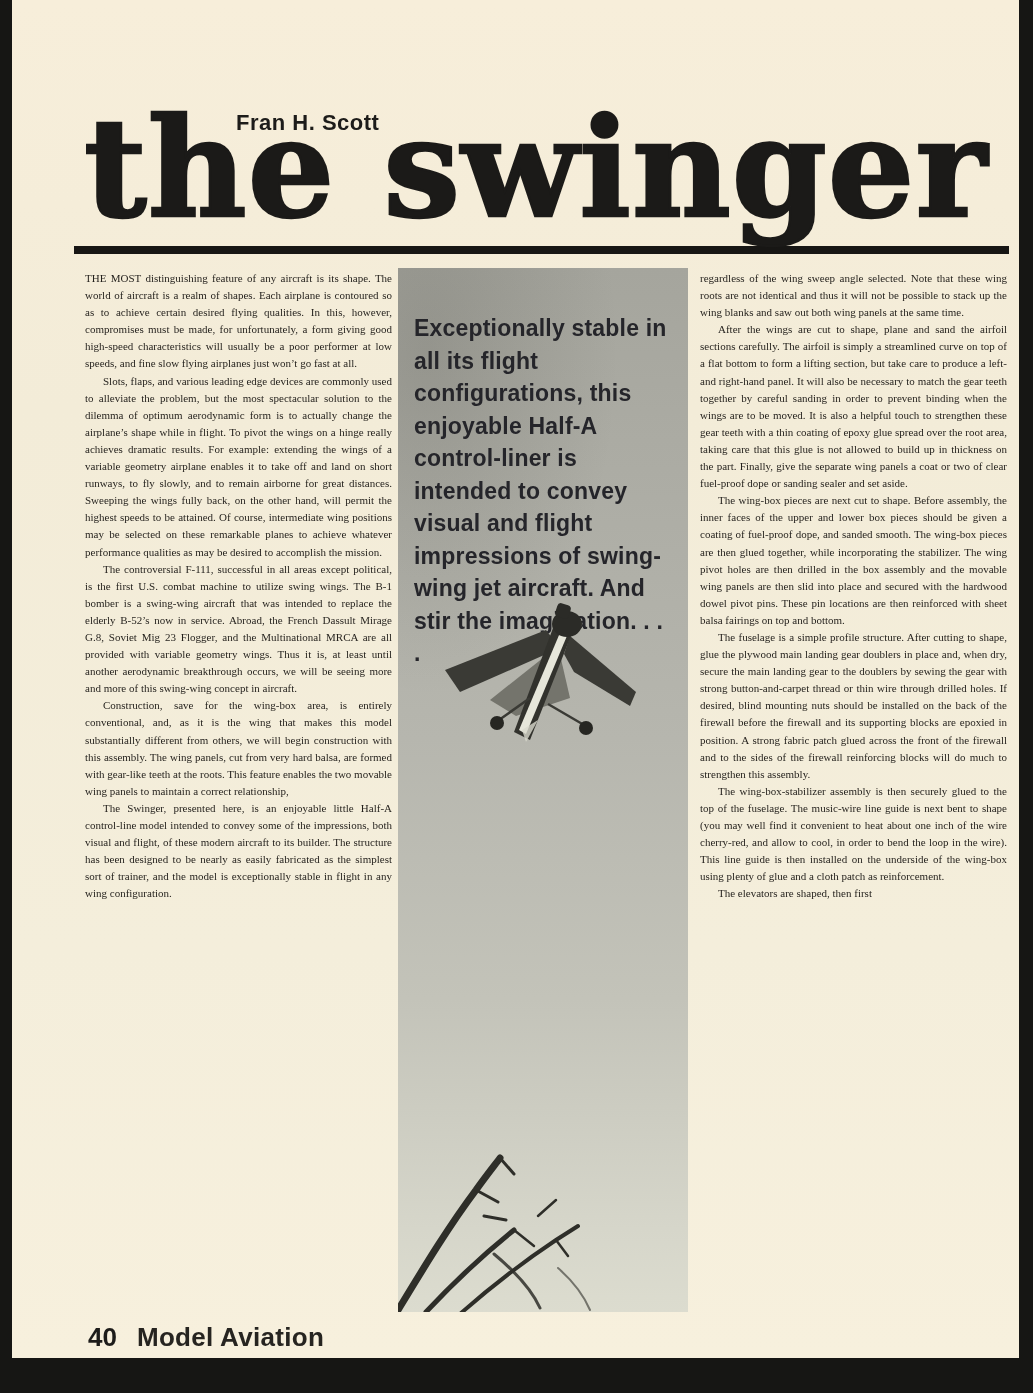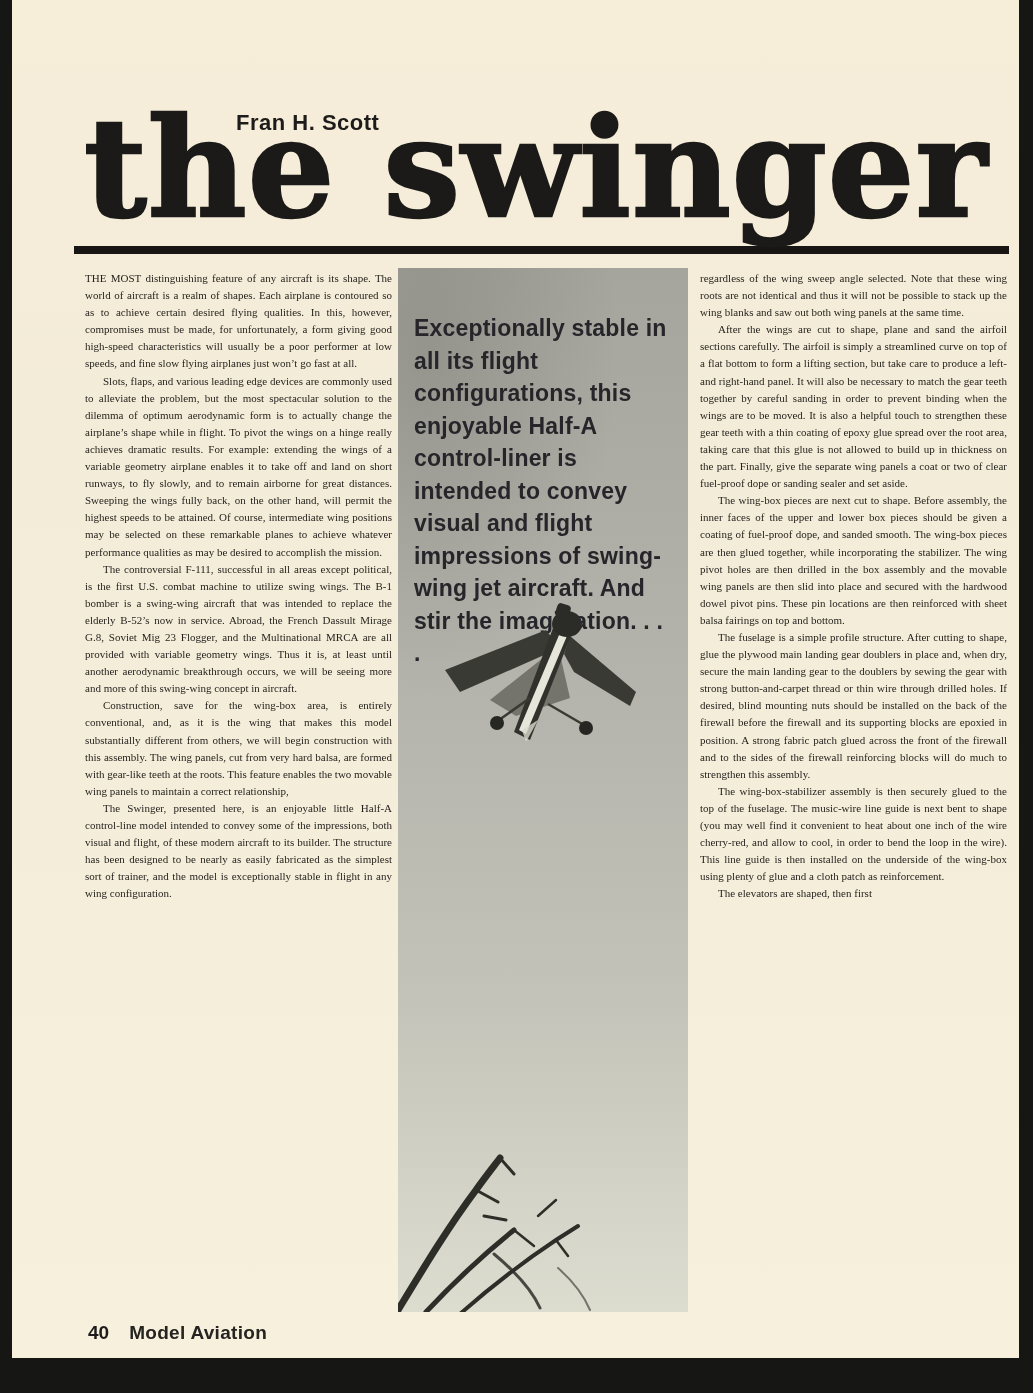--- a/index.html
+++ b/index.html
@@ -67,21 +67,21 @@
     font-size:23px;line-height:32.5px;
     letter-spacing:.2px;
     color:#25252a;
     text-align:left;
   }
   .photo svg{position:absolute;left:0;top:0;}
   
   .footer{
     position:absolute;left:76px;top:1322px;
     font-family:"Liberation Sans", sans-serif;
-    font-size:19px;color:#1d1c1a;
+    font-size:26px;color:#1d1c1a;
   }
   .footer .pageno{font-weight:bold;margin-right:20px;}
   .footer .mag{font-weight:bold;letter-spacing:.3px;color:#262420;}
 </style>
 </head>
 <body>
 
 <div class="page">
 
   <div class="byline">Fran H. Scott</div>

